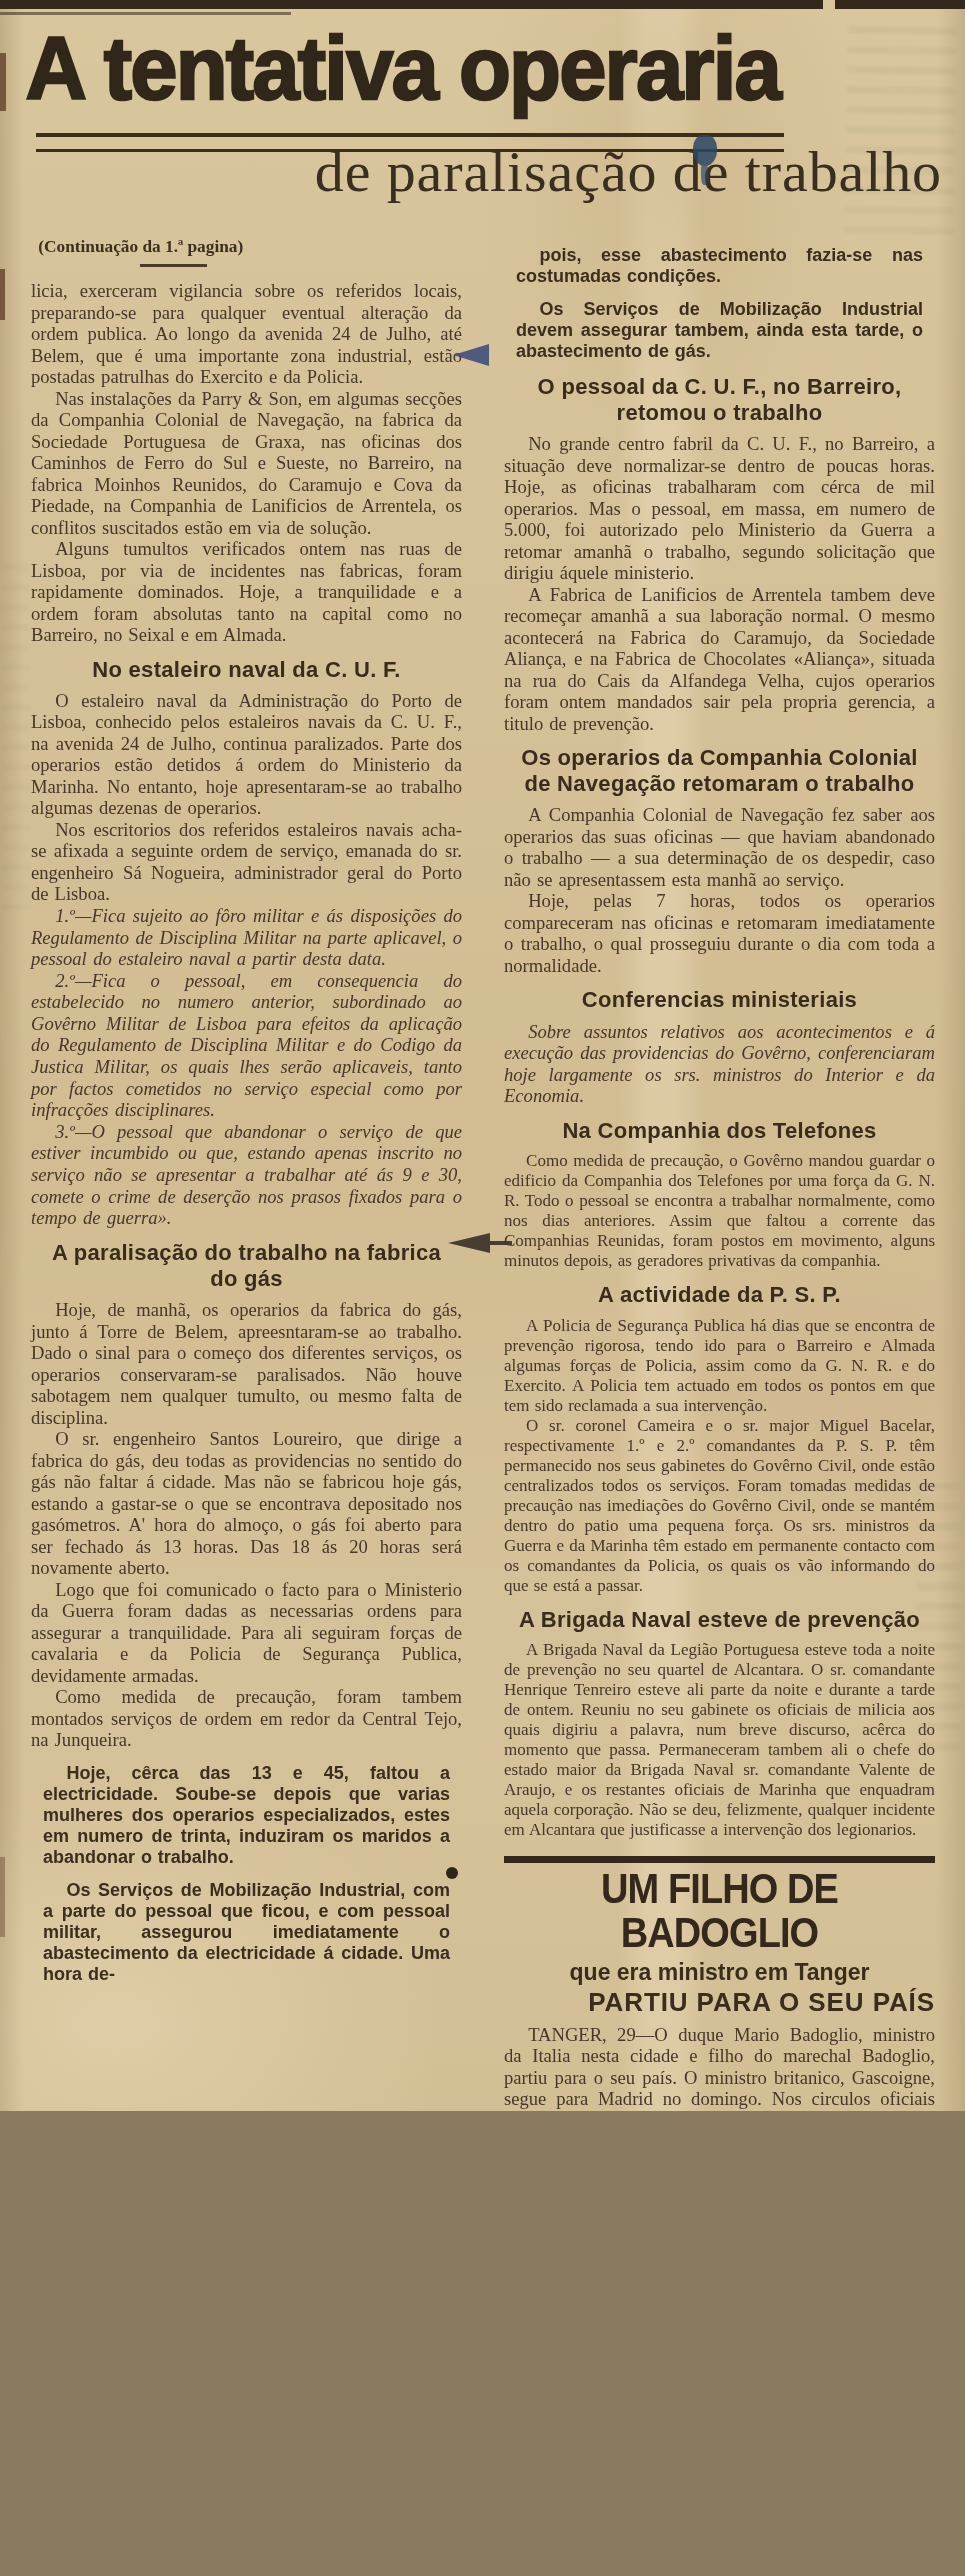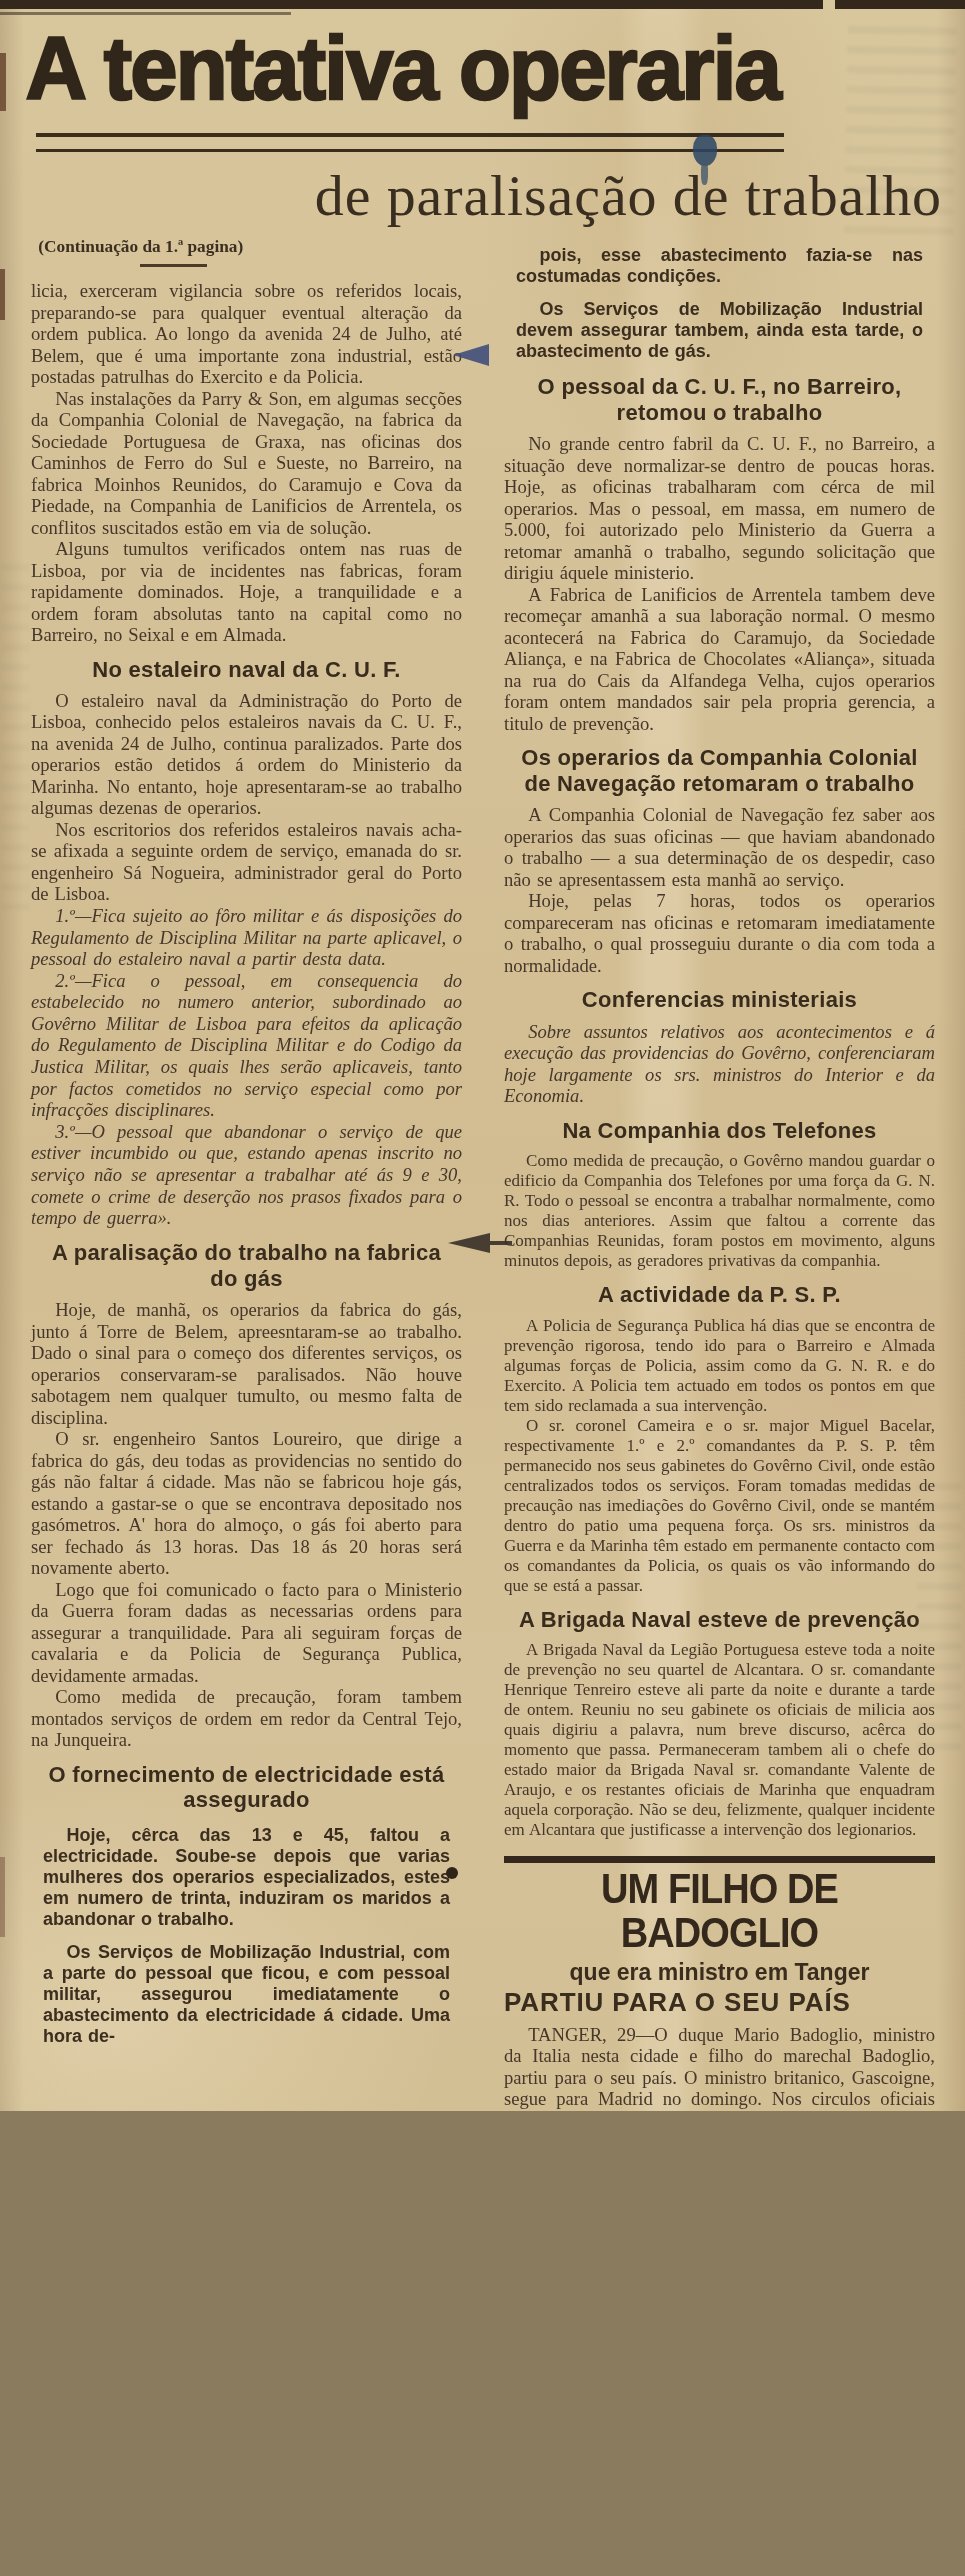--- a/index.html
+++ b/index.html
@@ -32,21 +32,21 @@
     font-family:"Liberation Sans", sans-serif;
     font-weight:bold;font-size:85px;line-height:1.0;
     letter-spacing:-1.8px;color:#30261a;
     -webkit-text-stroke:2.3px #30261a;
     transform:scaleY(1.04);
     white-space:nowrap;
   }
   .title-underline{position:absolute;top:133px;left:36px;width:748px;height:12px;
     border-top:4.5px solid #3a2d1e;border-bottom:3.6px solid #3a2d1e;}
   .subheadline{
-    position:absolute;top:166px;right:24px;
+    position:absolute;top:142px;right:24px;
     font-family:"Liberation Serif", serif;
     font-size:58px;line-height:1.05;color:#3a2e20;
     letter-spacing:0.9px;white-space:nowrap;
   }
   
   .col{position:absolute;top:233px;width:431px;}
   .col.left{left:31px;}
   .col.right{left:504px;}
   .continuation{font-weight:bold;font-size:17.3px;text-align:left;color:#3d2f20;margin:3.6px 0 1.8px 7.3px;}
   .cont-dash{width:67px;height:3.6px;background:#4a3a28;margin:7.3px 0 12.7px 109px;}
@@ -59,21 +59,21 @@
   h3.subhead{
     font-family:"Liberation Sans", sans-serif;font-weight:bold;
     font-size:22px;line-height:1.18;text-align:center;
     color:#392c1d;margin:11px 5.5px 7.3px 5.5px;letter-spacing:0.3px;
   }
   
   .thick-rule{height:6.4px;background:#33281b;margin:16.4px 0 9px 0;}
   .bad-title{font-family:"Liberation Sans", sans-serif;font-weight:bold;font-size:38px;line-height:1.05;
     text-align:center;color:#33281b;margin:0;letter-spacing:-0.9px;transform:scaleY(1.1);}
   .bad-sub1{font-family:"Liberation Sans", sans-serif;font-weight:bold;font-size:23px;text-align:center;color:#3a2d1e;margin:7.3px 0 0 0;}
-  .bad-sub2{font-family:"Liberation Sans", sans-serif;font-weight:bold;font-size:26px;text-align:left;color:#3a2d1e;margin:1.8px 0 5.5px 0;letter-spacing:0.9px;}
+  .bad-sub2{font-family:"Liberation Sans", sans-serif;font-weight:bold;font-size:26px;text-align:right;color:#3a2d1e;margin:1.8px 0 5.5px 0;letter-spacing:0.9px;}
   .thin-rule{height:2.7px;background:#4a3a28;margin:11px 3.6px 9px 3.6px;}
   
   .ad-title{font-family:"DejaVu Serif", serif;font-weight:bold;font-size:47px;line-height:1.0;
     text-align:center;color:#33281b;margin:5.5px 0 7.3px 0;-webkit-text-stroke:1.1px #33281b;}
   .ad-line1{font-family:"Liberation Sans", sans-serif;font-weight:bold;font-size:18px;line-height:1.25;
     text-align:center;color:#3a2d1e;margin:0 3.6px;}
   .ad-line2{font-family:"Liberation Sans", sans-serif;font-weight:bold;font-size:24px;text-align:center;color:#33281b;margin:3.6px 0 0 0;letter-spacing:0.9px;}
   
   .blot-blue{position:absolute;top:135px;left:693px;width:24px;height:31px;background:#2c4766;border-radius:50% 50% 60% 60%;opacity:.85;}
   .blot-blue:after{content:"";position:absolute;top:25.5px;left:8.2px;width:6.4px;height:24px;background:#2c4766;border-radius:40%;opacity:.8;}
@@ -119,21 +119,20 @@
     <p class="body">O estaleiro naval da Administração do Porto de Lisboa, conhecido pelos estaleiros navais da C. U. F., na avenida 24 de Julho, continua paralizados. Parte dos operarios estão detidos á ordem do Ministerio da Marinha. No entanto, hoje apresentaram-se ao trabalho algumas dezenas de operarios.</p>
     <p class="body">Nos escritorios dos referidos estaleiros navais acha-se afixada a seguinte ordem de serviço, emanada do sr. engenheiro Sá Nogueira, administrador geral do Porto de Lisboa.</p>
     <p class="ital">1.º—Fica sujeito ao fôro militar e ás disposições do Regulamento de Disciplina Militar na parte aplicavel, o pessoal do estaleiro naval a partir desta data.</p>
     <p class="ital">2.º—Fica o pessoal, em consequencia do estabelecido no numero anterior, subordinado ao Govêrno Militar de Lisboa para efeitos da aplicação do Regulamento de Disciplina Militar e do Codigo da Justica Militar, os quais lhes serão aplicaveis, tanto por factos cometidos no serviço especial como por infracções disciplinares.</p>
     <p class="ital">3.º—O pessoal que abandonar o serviço de que estiver incumbido ou que, estando apenas inscrito no serviço não se apresentar a trabalhar até ás 9 e 30, comete o crime de deserção nos prasos fixados para o tempo de guerra».</p>
     <h3 class="subhead">A paralisação do trabalho na fabrica do gás</h3>
     <p class="body">Hoje, de manhã, os operarios da fabrica do gás, junto á Torre de Belem, apreesntaram-se ao trabalho. Dado o sinal para o começo dos diferentes serviços, os operarios conservaram-se paralisados. Não houve sabotagem nem qualquer tumulto, ou mesmo falta de disciplina.</p>
     <p class="body">O sr. engenheiro Santos Loureiro, que dirige a fabrica do gás, deu todas as providencias no sentido do gás não faltar á cidade. Mas não se fabricou hoje gás, estando a gastar-se o que se encontrava depositado nos gasómetros. A' hora do almoço, o gás foi aberto para ser fechado ás 13 horas. Das 18 ás 20 horas será novamente aberto.</p>
     <p class="body">Logo que foi comunicado o facto para o Ministerio da Guerra foram dadas as necessarias ordens para assegurar a tranquilidade. Para ali seguiram forças de cavalaria e da Policia de Segurança Publica, devidamente armadas.</p>
     <p class="body">Como medida de precaução, foram tambem montados serviços de ordem em redor da Central Tejo, na Junqueira.</p>
-    <h3 class="subhead">O fornecimento de electricidade está assegurado</h3>
     <p class="boldp">Hoje, cêrca das 13 e 45, faltou a electricidade. Soube-se depois que varias mulheres dos operarios especializados, estes em numero de trinta, induziram os maridos a abandonar o trabalho.</p>
     <p class="boldp">Os Serviços de Mobilização Industrial, com a parte do pessoal que ficou, e com pessoal militar, assegurou imediatamente o abastecimento da electricidade á cidade. Uma hora de-</p>
   </div>
 
   <div class="col right">
     <p class="boldp noindent">pois, esse abastecimento fazia-se nas costumadas condições.</p>
     <p class="boldp">Os Serviços de Mobilização Industrial devem assegurar tambem, ainda esta tarde, o abastecimento de gás.</p>
     <h3 class="subhead">O pessoal da C. U. F., no Barreiro, retomou o trabalho</h3>
     <p class="body">No grande centro fabril da C. U. F., no Barreiro, a situação deve normalizar-se dentro de poucas horas. Hoje, as oficinas trabalharam com cérca de mil operarios. Mas o pessoal, em massa, em numero de 5.000, foi autorizado pelo Ministerio da Guerra a retomar amanhã o trabalho, segundo solicitação que dirigiu áquele ministerio.</p>
     <p class="body">A Fabrica de Lanificios de Arrentela tambem deve recomeçar amanhã a sua laboração normal. O mesmo acontecerá na Fabrica do Caramujo, da Sociedade Aliança, e na Fabrica de Chocolates «Aliança», situada na rua do Cais da Alfandega Velha, cujos operarios foram ontem mandados sair pela propria gerencia, a titulo de prevenção.</p>

